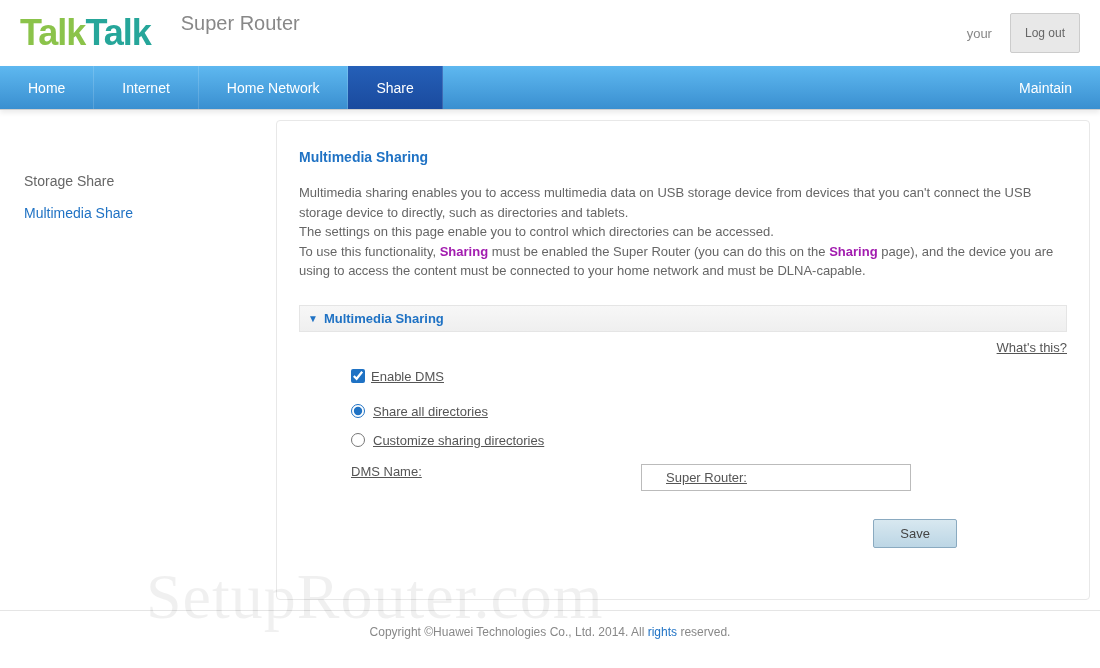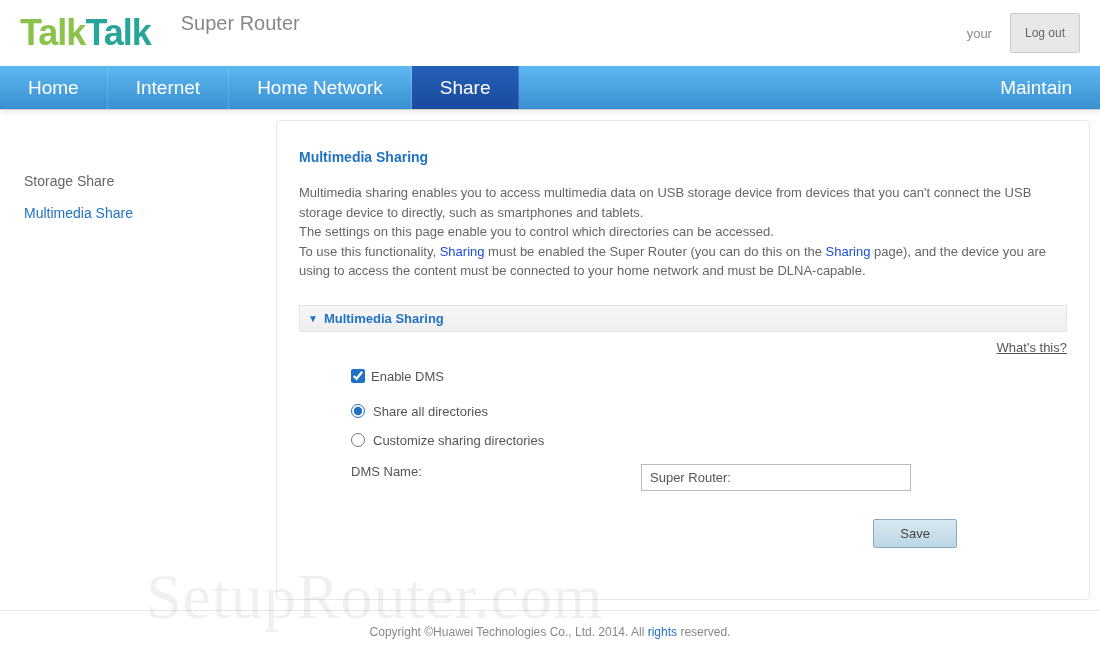--- a/index.html
+++ b/index.html
@@ -8,50 +8,50 @@
     .header { display: flex; padding: 12px 20px; background: #fff; }
     .logo { display: flex; align-items: baseline; margin-right: 30px; }
     .logo-talk1 { font-size: 36px; font-weight: bold; color: #8bc34a; letter-spacing: -1px; }
     .logo-talk2 { font-size: 36px; font-weight: bold; color: #26a69a; letter-spacing: -1px; }
     .product-name { font-size: 20px; color: #888; font-weight: 300; }
     .header-right { margin-left: auto; display: flex; align-items: center; gap: 18px; }
     .username { color: #888; font-size: 13px; }
     .logout-btn { background: #e8e8e8; border: 1px solid #ccc; padding: 12px 14px; font-size: 12px; color: #666; cursor: pointer; border-radius: 2px; }
     
     .nav { display: flex; background: linear-gradient(to bottom, #5eb8f0, #3a8fd0); height: 44px; border-bottom: 1px solid #d0d0d0; box-shadow: 0 3px 5px rgba(0,0,0,0.08); }
-    .nav-item { color: #fff; font-size: 19px; padding: 0 28px; line-height: 44px; cursor: pointer; border-right: 1px solid rgba(255,255,255,0.15); }
+    .nav-item { color: #fff; font-size: 14px; padding: 0 28px; line-height: 44px; cursor: pointer; border-right: 1px solid rgba(255,255,255,0.15); }
     .nav-item.active { background: linear-gradient(to bottom, #2560b8, #1a4a9e); }
     .nav-spacer { flex: 1; }
     .nav-item.last { border-right: none; }
     
     .content-wrap { display: flex; padding: 10px 6px 0 6px; gap: 0; }
     .sidebar { width: 270px; padding: 45px 0 0 18px; }
     .sidebar-item { font-size: 14px; color: #666; padding: 8px 0; cursor: pointer; }
     .sidebar-item.active { color: #1f72c4; }
     
     .main { flex: 1; background: #fff; border: 1px solid #e8e8e8; border-radius: 4px; padding: 28px 22px 40px 22px; margin-right: 4px; min-height: 480px; }
     .section-title { color: #1f72c4; font-size: 14px; font-weight: bold; margin-bottom: 18px; }
     .description { color: #666; font-size: 13px; line-height: 1.5; margin-bottom: 24px; }
-    .description strong { font-weight: normal; color: #1d4ed8; }
+    .description strong { font-weight: bold; color: #a21caf; }
     
     .collapsible-header { background: linear-gradient(to bottom, #f7f7f7, #efefef); border: 1px solid #e5e5e5; padding: 5px 8px; display: flex; align-items: center; gap: 6px; cursor: pointer; }
     .triangle { color: #1f72c4; font-size: 10px; }
     .collapsible-title { color: #1f72c4; font-weight: bold; font-size: 13px; }
     
     .whats-this { text-align: right; margin-top: 8px; margin-bottom: 14px; }
     .whats-this a { color: #555; font-size: 13px; text-decoration: underline; cursor: pointer; }
     
-    .form-area { padding-left: 52px; }
+    .form-area { padding-left: 52px; text-decoration: underline; }
     .check-row { display: flex; align-items: center; gap: 6px; margin-bottom: 20px; }
     .check-row input[type="checkbox"] { accent-color: #1f72c4; width: 14px; height: 14px; }
     .radio-row { display: flex; align-items: center; gap: 8px; margin-bottom: 14px; }
     .radio-row input[type="radio"] { accent-color: #1f72c4; width: 14px; height: 14px; }
     .field-row { display: flex; margin-top: 16px; margin-bottom: 28px; }
     .field-label { width: 290px; color: #555; font-size: 13px; }
-    .field-input { width: 270px; padding: 5px 8px; border: 1px solid #bbb; font-size: 13px; color: #555; }
+    .field-input { width: 270px; padding: 5px 24px; border: 1px solid #bbb; font-size: 13px; color: #555; }
     
     .button-row { text-align: right; padding-right: 110px; }
     .save-btn { background: linear-gradient(to bottom, #d8e8f0, #bcd6e5); border: 1px solid #8aaac0; padding: 6px 26px; font-size: 13px; color: #444; cursor: pointer; border-radius: 2px; }
     
     .watermark { position: absolute; top: 560px; left: 146px; font-size: 64px; color: rgba(0,0,0,0.06); font-family: Georgia, serif; pointer-events: none; letter-spacing: 1px; }
     
     .footer { text-align: center; font-size: 12px; color: #888; padding: 14px 16px; border-top: 1px solid #e5e5e5; margin-top: 10px; }
     .footer a { color: #1f72c4; text-decoration: none; }
     
     .page-shell { position: relative; }
@@ -84,21 +84,21 @@
 
   <div class="content-wrap">
     <div class="sidebar">
       <div class="sidebar-item">Storage Share</div>
       <div class="sidebar-item active">Multimedia Share</div>
     </div>
 
     <div class="main">
       <div class="section-title">Multimedia Sharing</div>
       <div class="description">
-        <span>Multimedia sharing enables you to access multimedia data on USB storage device from devices that you can't connect the USB storage device to directly, such as smartphones and tablets.</span><br>
+        <span>Multimedia sharing enables you to access multimedia data on USB storage device from devices that you can't connect the USB storage device to directly, such as directories and tablets.</span><br>
         <span>The settings on this page enable you to control which directories can be accessed.</span><br>
         <span>To use this functionality, </span><strong>Sharing</strong><span> must be enabled the Super Router (you can do this on the </span><strong>Sharing</strong><span> page), and the device you are using to access the content must be connected to your home network and must be DLNA-capable.</span>
       </div>
 
       <div class="collapsible-header">
         <span class="triangle">▼</span>
         <span class="collapsible-title">Multimedia Sharing</span>
       </div>
 
       <div class="whats-this">

